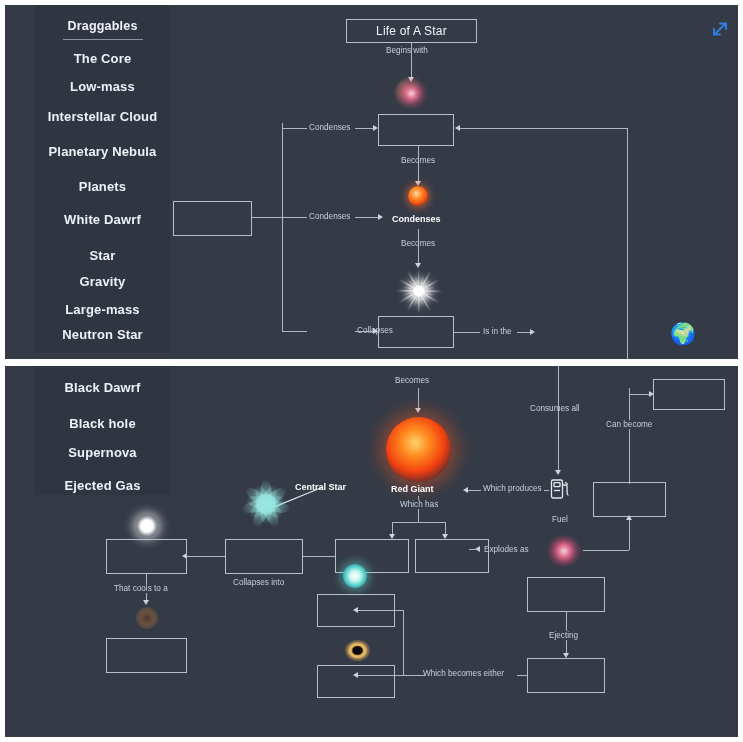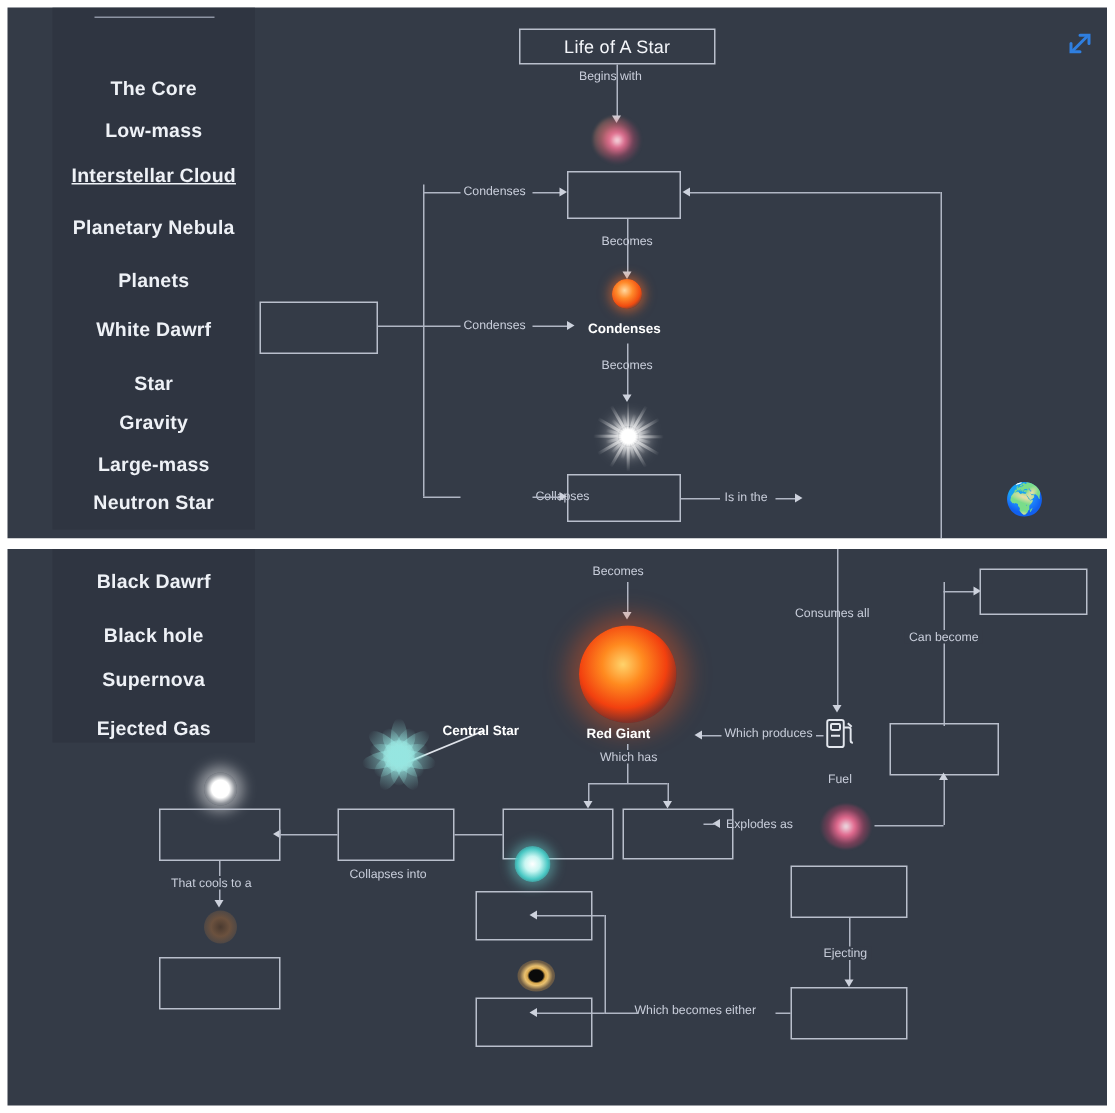--- a/index.html
+++ b/index.html
@@ -186,25 +186,26 @@
 </style>
 </head>
 <body>
 
 <div class="stage">
 
   <div class="panel" id="panel-top">
     <div class="canvas">
 
       <div class="sidebar" id="sidebar-top">
+        <div class="sidebar-title">Draggables</div>
         <div class="sidebar-rule"></div>
 
         <div class="drag-item" style="position:absolute;left:0;top:46px;width:135px;">The Core</div>
         <div class="drag-item" style="position:absolute;left:0;top:74px;width:135px;">Low-mass</div>
-        <div class="drag-item" style="position:absolute;left:0;top:104px;width:135px;text-decoration:underline;">Interstellar Cloud</div>
+        <div class="drag-item" style="position:absolute;left:0;top:104px;width:135px;">Interstellar Cloud</div>
         <div class="drag-item" style="position:absolute;left:0;top:139px;width:135px;">Planetary Nebula</div>
         <div class="drag-item" style="position:absolute;left:0;top:174px;width:135px;">Planets</div>
         <div class="drag-item" style="position:absolute;left:0;top:207px;width:135px;">White Dawrf</div>
         <div class="drag-item" style="position:absolute;left:0;top:243px;width:135px;">Star</div>
         <div class="drag-item" style="position:absolute;left:0;top:269px;width:135px;">Gravity</div>
         <div class="drag-item" style="position:absolute;left:0;top:297px;width:135px;">Large-mass</div>
         <div class="drag-item" style="position:absolute;left:0;top:322px;width:135px;">Neutron Star</div>
       </div>
 
       <div class="expand-icon" style="left:705px;top:14px;">

